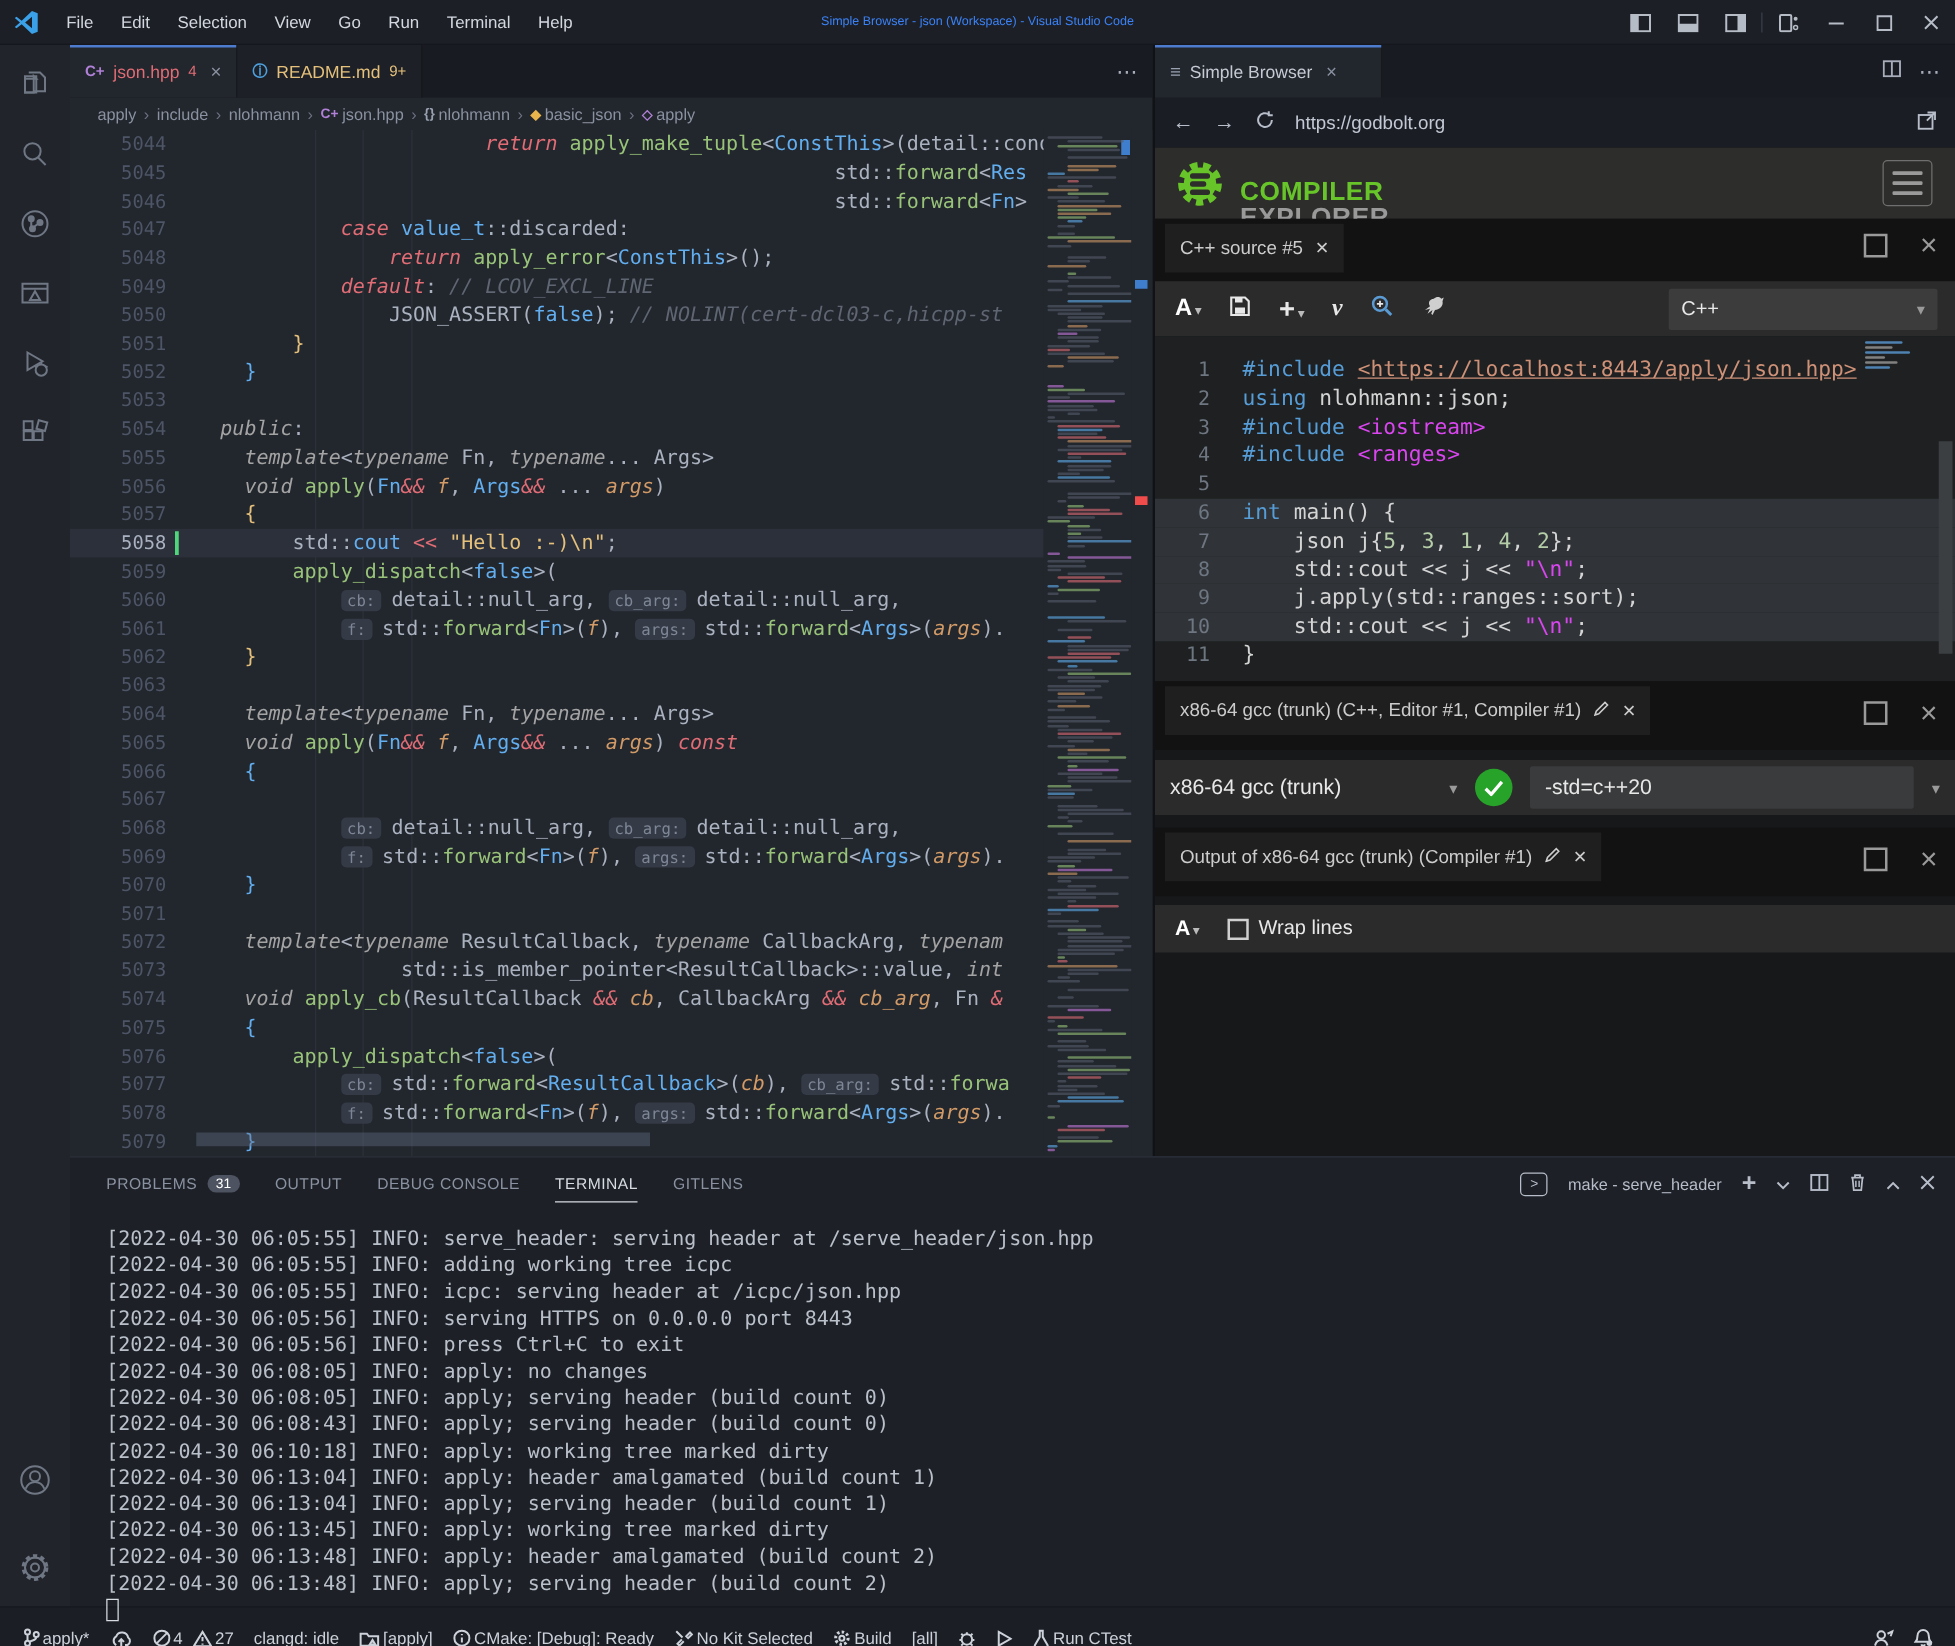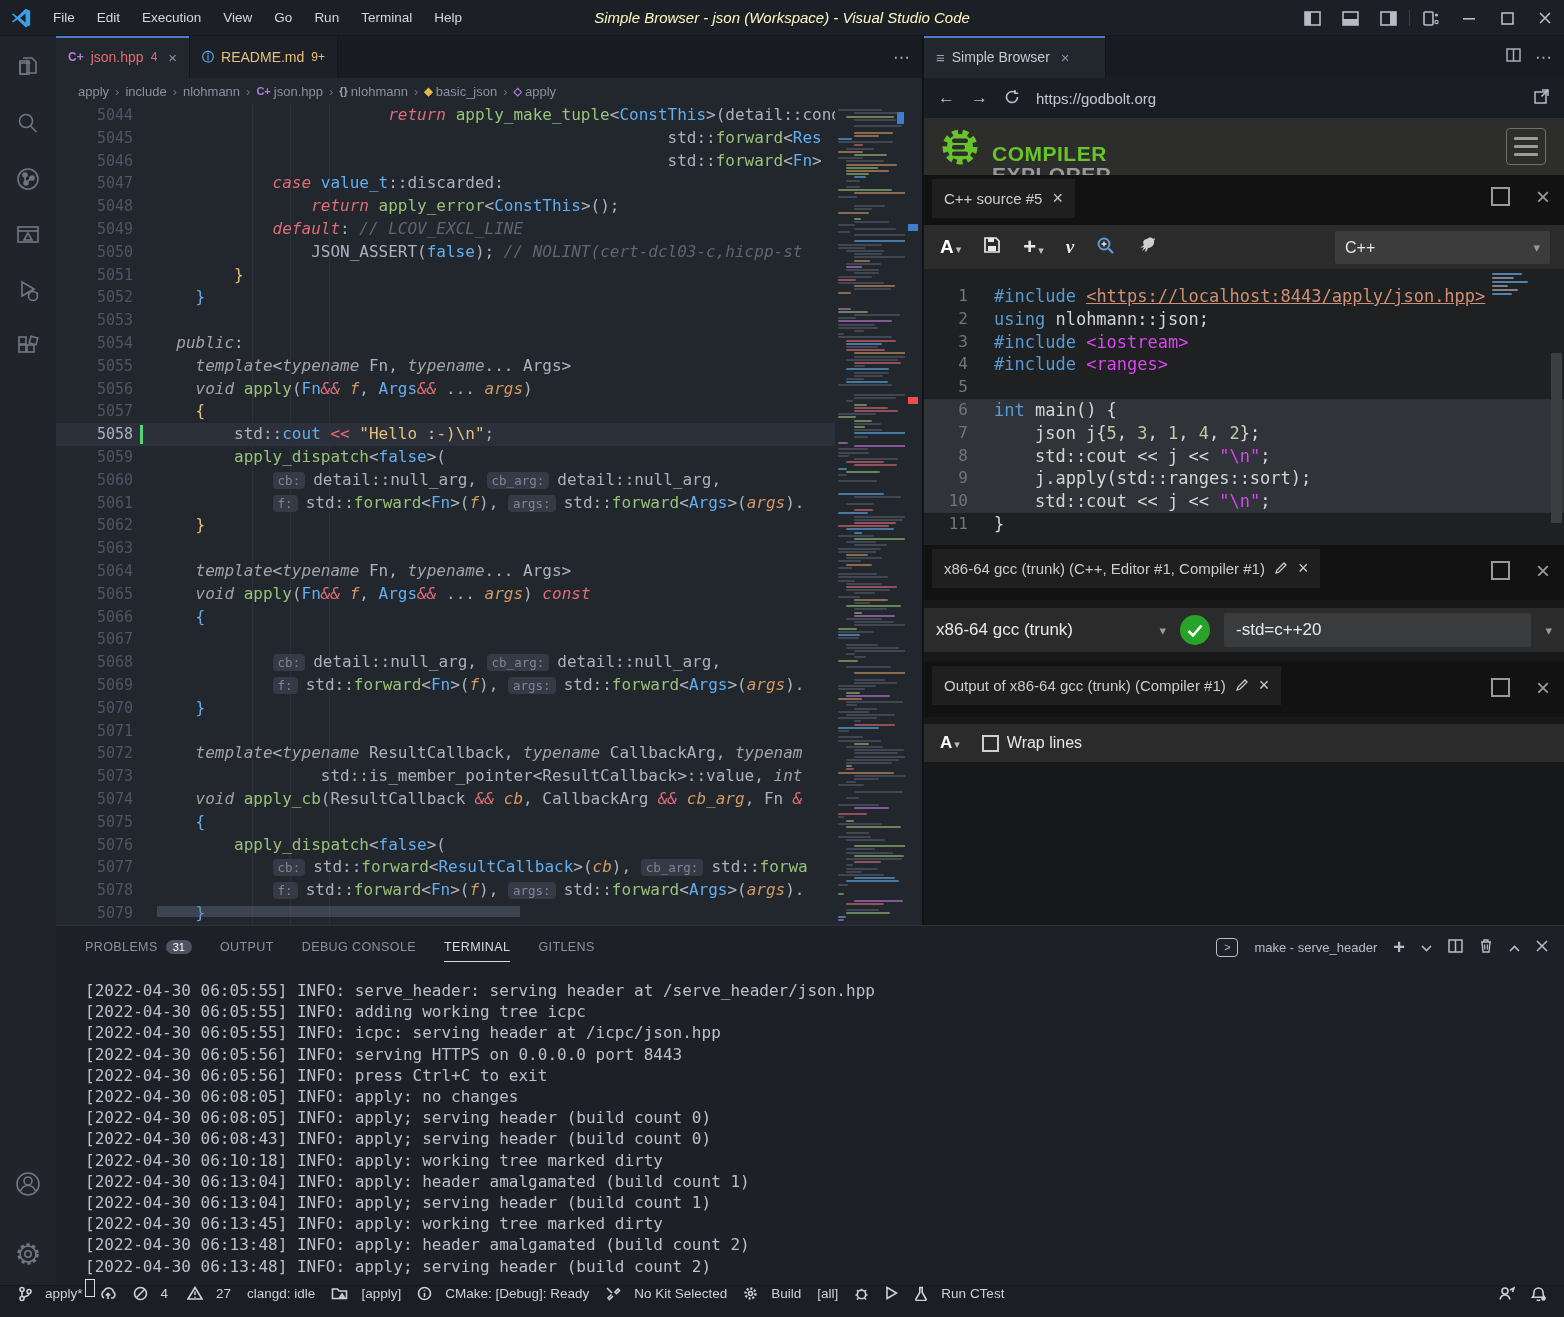--- a/index.html
+++ b/index.html
@@ -3,21 +3,21 @@
 <meta charset="utf-8">
 <style>
   *{margin:0;padding:0;box-sizing:border-box;}
   html,body{background:#15171c;}
   #app{position:relative;width:1564px;height:1317px;background:#1e222a;font-family:"Liberation Sans",sans-serif;color:#c5cad3;overflow:hidden;}
   
   .titlebar{height:36px;background:#1c1f26;display:flex;align-items:center;position:relative;border-bottom:1px solid #15171c;}
   .vslogo{width:22px;height:22px;margin:0 12px 0 10px;}
   .menus{display:flex;gap:4px;}
   .menu-item{font-size:13.5px;color:#d3d7df;padding:4px 9px;border-radius:4px;cursor:default;}
-  .win-title{position:absolute;left:50%;transform:translateX(-50%);font-size:15px;color:#fef9c3;white-space:nowrap;font-style:italic;}
+  .win-title{position:absolute;left:50%;transform:translateX(-50%);font-size:10px;color:#3b82f6;white-space:nowrap;}
   .win-controls{position:absolute;right:0;top:0;height:36px;display:flex;align-items:center;}
   .wc{width:38px;height:36px;display:flex;align-items:center;justify-content:center;color:#b6bcc6;}
   .wc svg{display:block;}
   .wc-sep{width:1px;height:16px;background:#3a3f4a;margin:0 2px;}
   
   .main{display:flex;height:1249px;}
   .activitybar{width:56px;background:#21242b;display:flex;flex-direction:column;align-items:center;padding-top:14px;gap:22px;flex:none;}
   .ab-icon{width:34px;height:34px;display:flex;align-items:center;justify-content:center;opacity:.75;}
   .ab-spacer{flex:1;}
   .center{flex:1;display:flex;flex-direction:column;min-width:0;}
@@ -101,37 +101,37 @@
   .ptab{font-size:12.5px;letter-spacing:.4px;color:#8a91a0;margin-right:28px;display:flex;align-items:center;gap:8px;padding:6px 0;position:relative;}
   .ptab.active{color:#d7dbe2;}
   .ptab.active::after{content:"";position:absolute;left:0;right:0;bottom:-2px;height:1.5px;background:#d7dbe2;}
   .pbadge{background:#4d5361;color:#fff;font-size:11px;border-radius:9px;padding:1px 7px;letter-spacing:0;}
   .panel-right{position:absolute;right:16px;top:0;height:42px;display:flex;align-items:center;gap:16px;color:#b7bdc9;font-size:13px;}
   .term-ico{width:22px;height:19px;border:1.5px solid #b7bdc9;border-radius:4px;font-size:11px;display:flex;align-items:center;justify-content:center;}
   .terminal{padding:12px 0 0 29px;font:16px/21.2px "DejaVu Sans Mono",monospace;color:#bac0ca;white-space:pre;}
   .tcursor{display:inline-block;width:10px;height:18px;border:1.5px solid #d7dbe2;margin-top:2px;}
   
   .statusbar{height:32px;background:#1b1e24;border-top:1px solid #15171c;display:flex;align-items:center;padding:0 10px;font-size:13.5px;color:#ccd1da;gap:0;}
-  .sb-item{display:flex;align-items:flex-start;gap:13px;padding:0 8px;height:32px;white-space:nowrap;}
+  .sb-item{display:flex;align-items:flex-end;gap:2px;padding:0 8px;height:32px;white-space:nowrap;}
   .sb-right{margin-left:auto;display:flex;}
   .sb-item svg{display:block;}
 </style>
 </head>
 <body>
 
 <div id="app">
 
   <div class="titlebar">
     <svg class="vslogo" viewBox="0 0 24 24">
         <path fill="#3aa0e8" d="M17 2 8 10.5 3.5 7 2 8l4.5 4L2 16l1.5 1L8 13.5 17 22l5-2V4l-5-2zm0 5v10l-6-5 6-5z"></path>
       </svg>
     <div class="menus" id="menubar">
         <span class="menu-item">File</span>
         <span class="menu-item">Edit</span>
-        <span class="menu-item">Execution</span>
+        <span class="menu-item">Selection</span>
         <span class="menu-item">View</span>
         <span class="menu-item">Go</span>
         <span class="menu-item">Run</span>
         <span class="menu-item">Terminal</span>
         <span class="menu-item">Help</span>
       </div>
     <div class="win-title">Simple Browser - json (Workspace) - Visual Studio Code</div>
     <div class="win-controls">
       <span class="wc">
           <svg width="17" height="15" viewBox="0 0 17 15">

